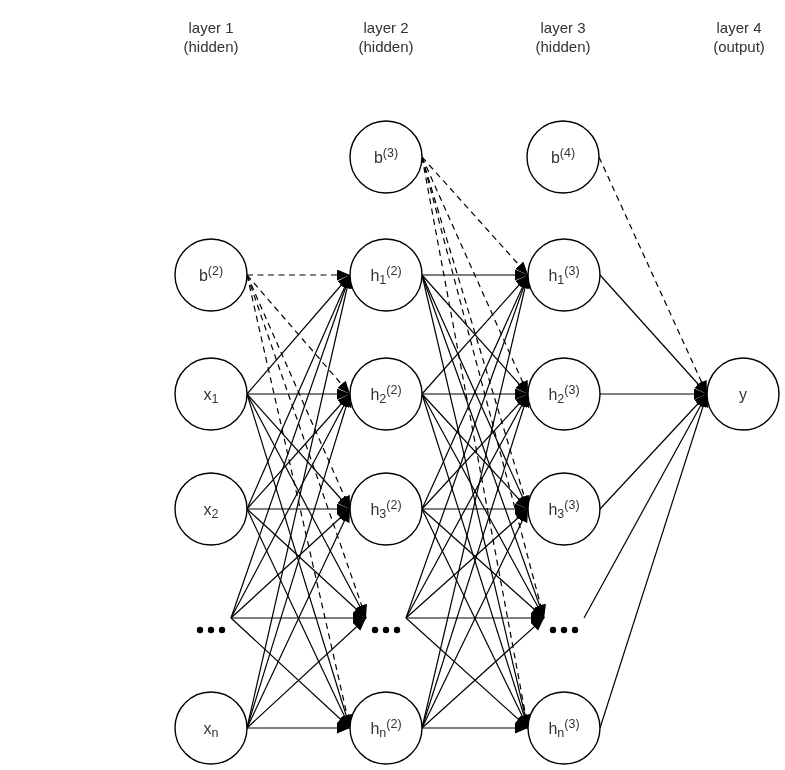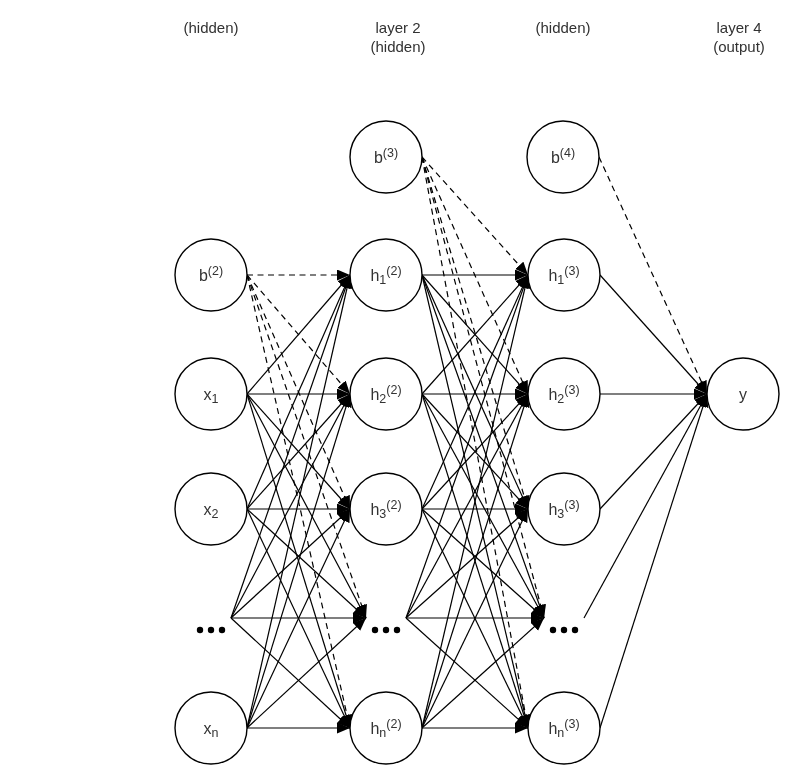--- a/index.html
+++ b/index.html
@@ -29,27 +29,29 @@
     font-family: "Liberation Sans", sans-serif;
     fill: #333333;
   }
 </style>
 </head>
 <body>
 
 <div class="canvas">
 
   <div class="layer-header" style="left:141px">
+    <div>layer 1</div>
     <div>(hidden)</div>
   </div>
-  <div class="layer-header" style="left:328px">
+  <div class="layer-header" style="left:316px">
     <div>layer 2</div>
     <div>(hidden)</div>
   </div>
   <div class="layer-header" style="left:493px">
+    <div>layer 3</div>
     <div>(hidden)</div>
   </div>
   <div class="layer-header" style="left:669px">
     <div>layer 4</div>
     <div>(output)</div>
   </div>
 
   <svg class="net" id="net" width="785" height="770" viewBox="0 0 785 770">
     <defs>
       <marker id="arrowhead" markerUnits="userSpaceOnUse" markerWidth="14" markerHeight="12" refX="13" refY="5.5" orient="auto">

